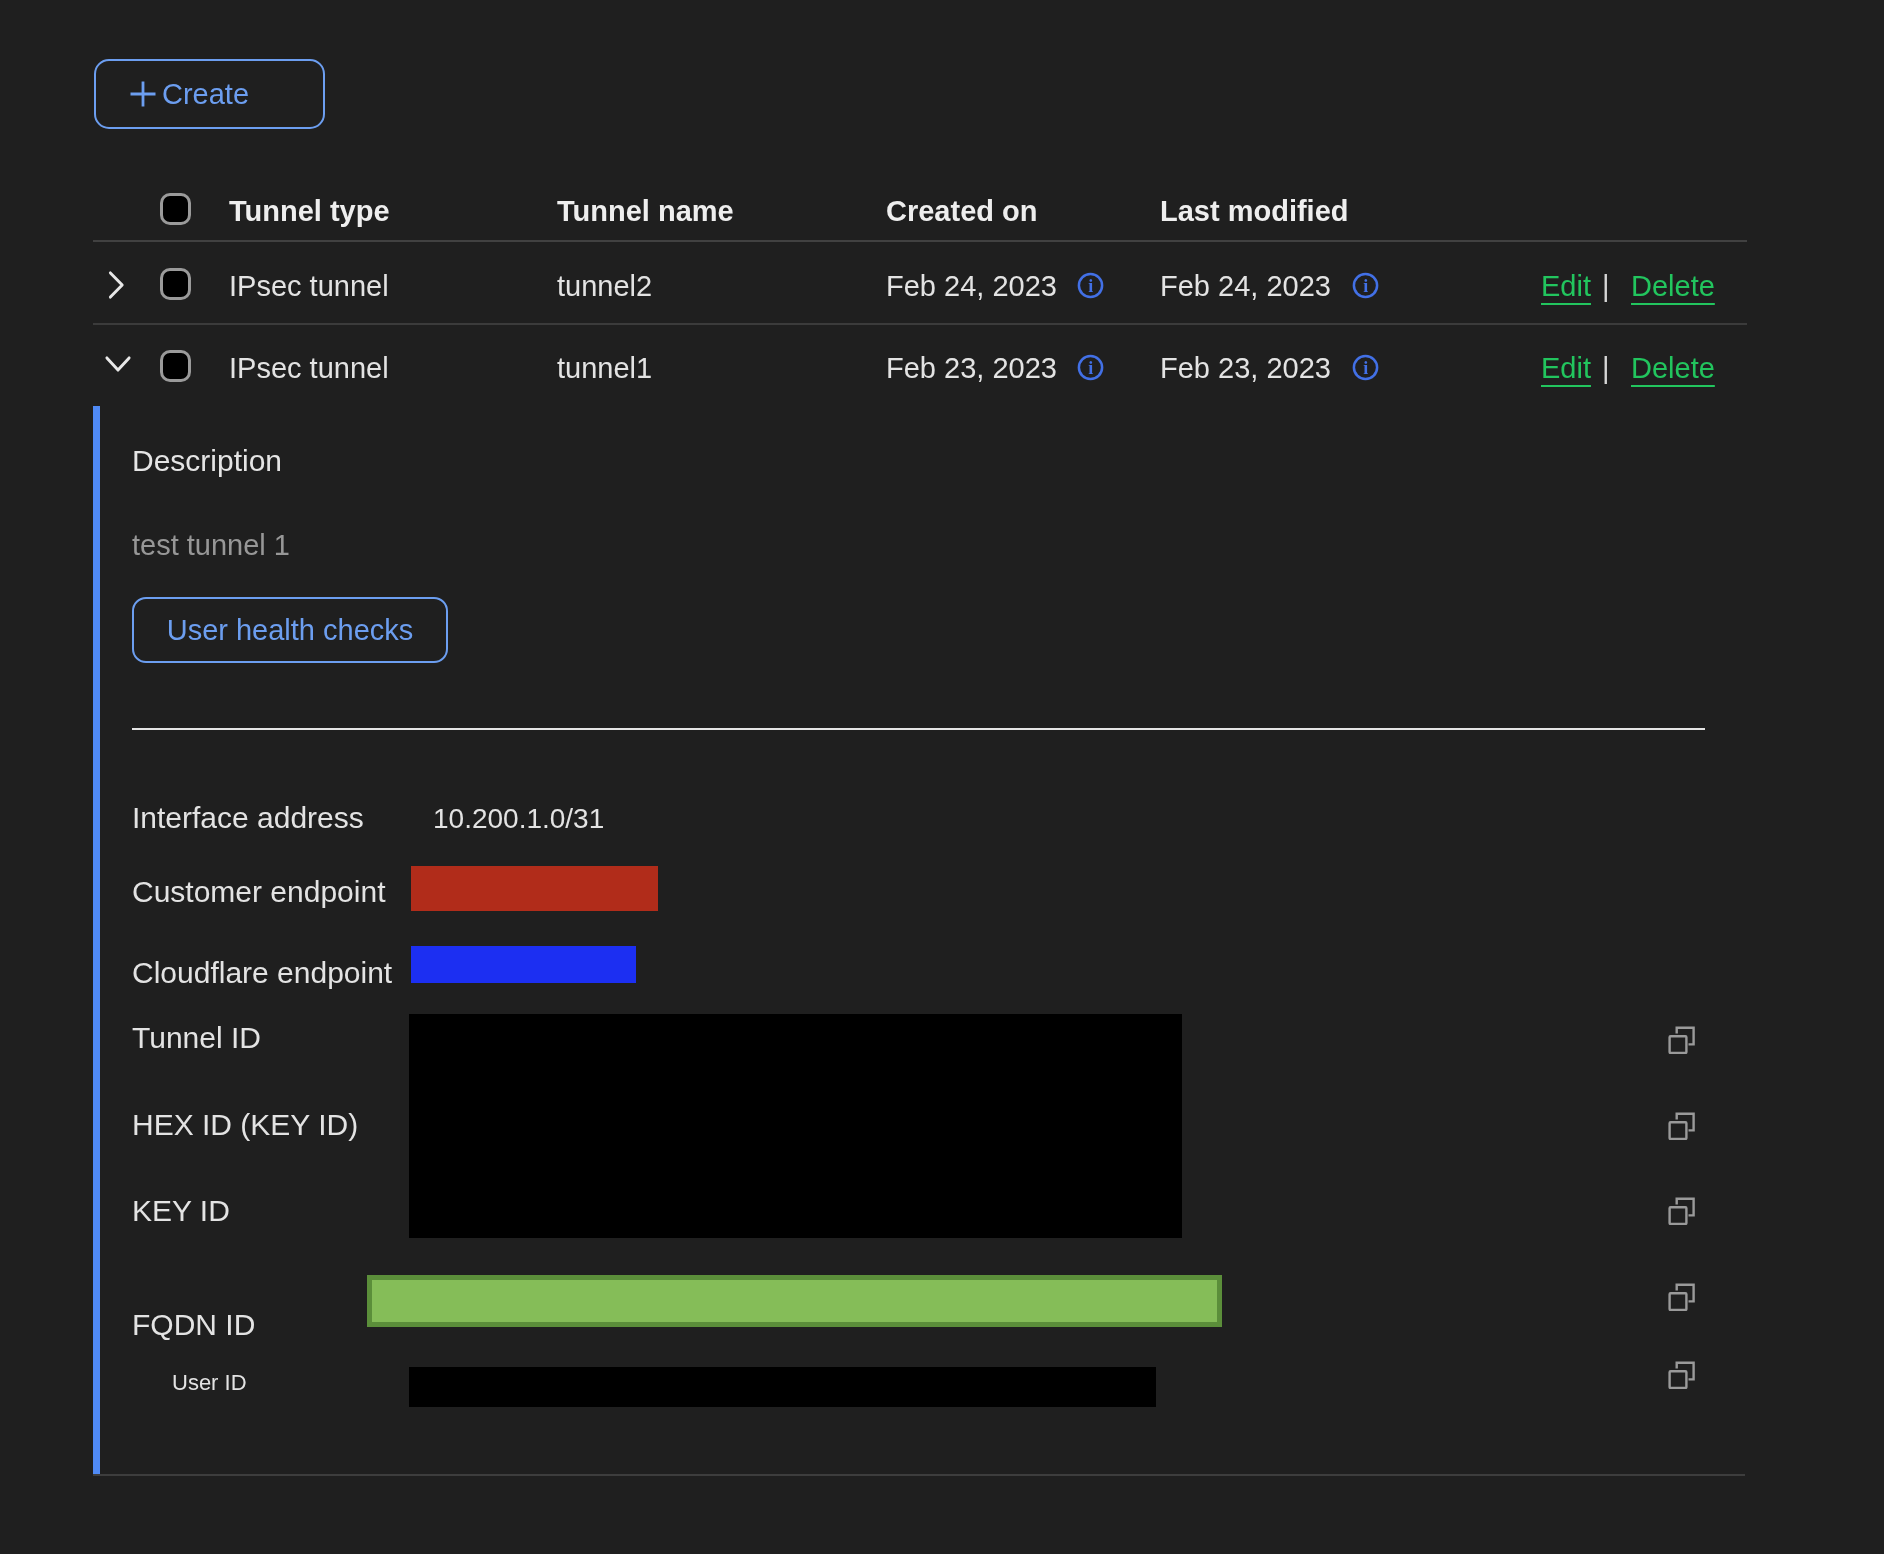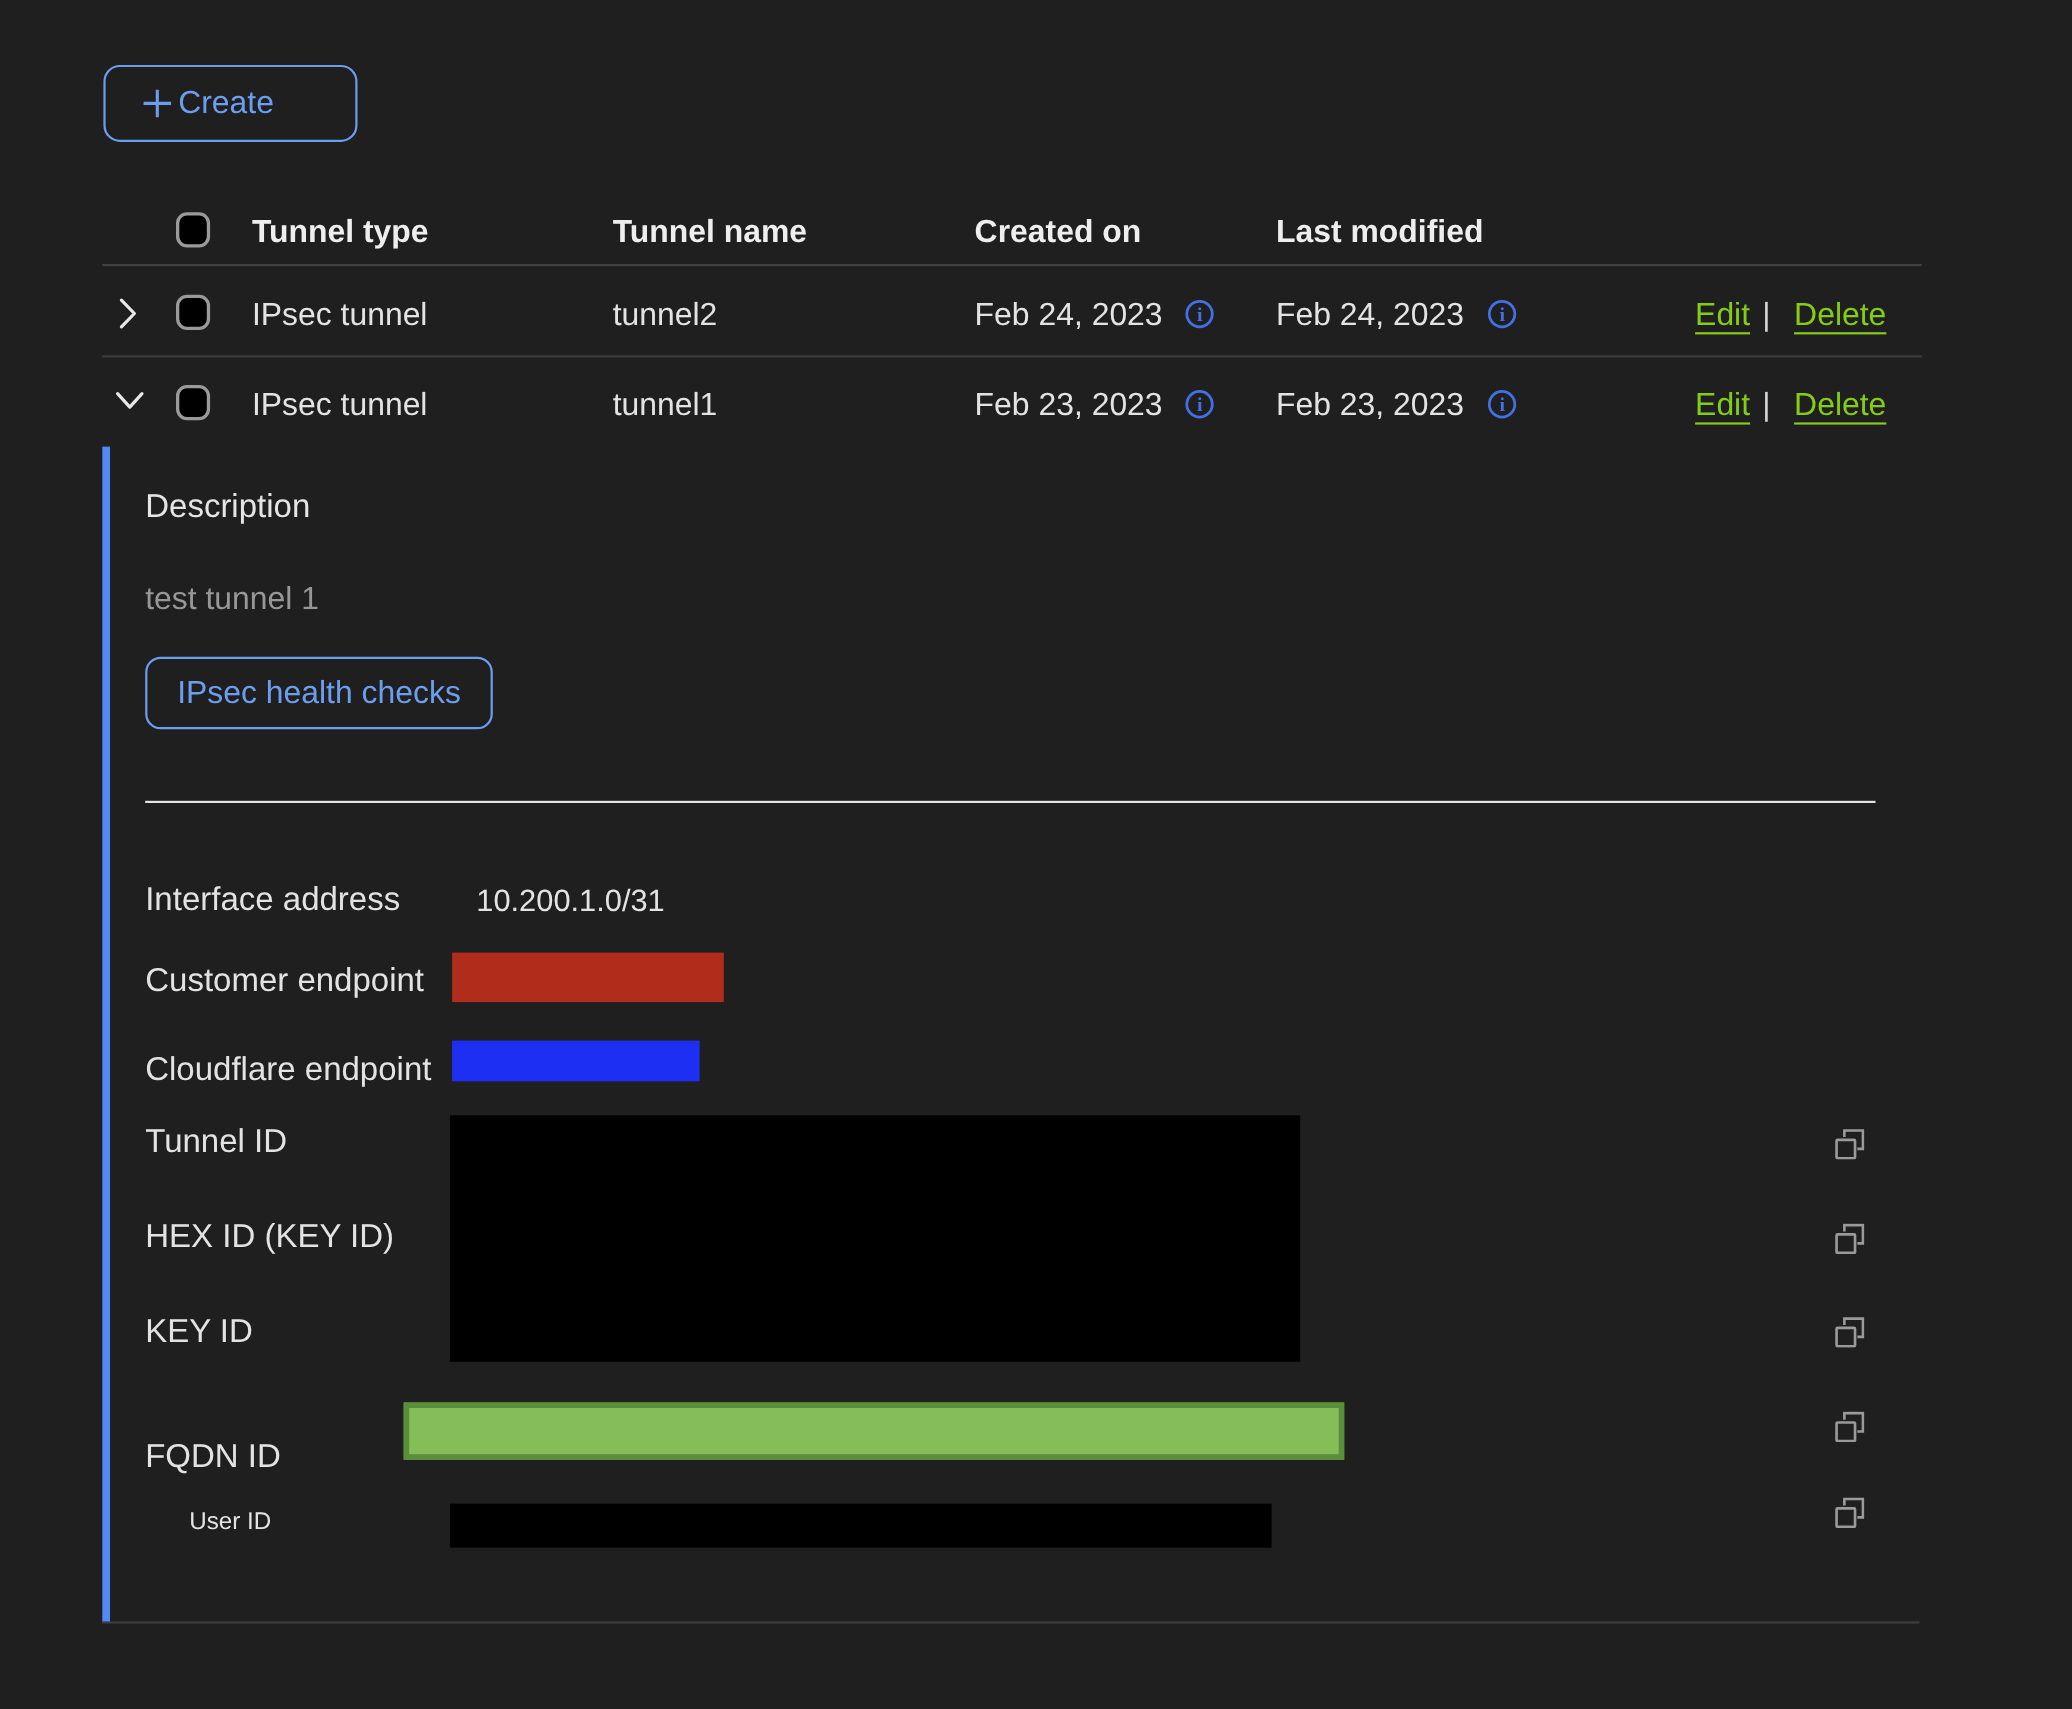--- a/index.html
+++ b/index.html
@@ -1,21 +1,21 @@
 <!DOCTYPE html>
 <html><head>
 <meta charset="utf-8">
 <style>
   html,body{margin:0;padding:0;}
   body{width:1884px;height:1554px;background:#1f1f1f;font-family:"Liberation Sans",sans-serif;color:#e3e3e3;position:relative;overflow:hidden;}
   .abs{position:absolute;}
   .t{font-size:29px;height:36px;line-height:36px;white-space:nowrap;}
   .hdr{font-weight:700;color:#eeeeee;}
   .line{background:#414141;height:2px;}
-  .link{color:#84cc16;text-decoration:underline;text-underline-offset:7px;text-decoration-thickness:2px;}
+  .link{color:#22c55e;text-decoration:underline;text-underline-offset:7px;text-decoration-thickness:2px;}
   .cb{width:31px;height:32px;border:3px solid #9a9a9a;border-radius:10px;background:#000;box-sizing:border-box;}
   .btn{border:2px solid #6c9ef0;border-radius:15px;color:#6c9ef0;box-sizing:border-box;display:flex;align-items:center;font-size:29px;}
 </style>
 </head>
 <body>
 
 <div class="abs btn" style="left:94px;top:59px;width:231px;height:70px;">
   <svg style="margin-left:33px;" width="28" height="28" viewBox="0 0 28 28">
       <path d="M14 1.5 V26.5 M1.5 14 H26.5" stroke="#6c9ef0" stroke-width="2.8" fill="none"></path>
     </svg>
@@ -68,21 +68,21 @@
   </svg>
 <div class="abs t link" style="left:1541px;top:350px;">Edit</div>
 <div class="abs t" style="left:1602px;top:350px;color:#d6d6d6;">|</div>
 <div class="abs t link" style="left:1631px;top:350px;">Delete</div>
 
 <div class="abs" style="left:93px;top:406px;width:7px;height:1069px;background:#4f8af5;"></div>
 
 <div class="abs t" style="left:132px;top:443px;font-size:30px;color:#e5e5e5;">Description</div>
 <div class="abs t" style="left:132px;top:527px;color:#979797;">test tunnel 1</div>
 <div class="abs btn" style="left:132px;top:597px;width:316px;height:66px;border-radius:14px;">
-  <span style="margin:0 auto;">IPsec health checks</span>
+  <span style="margin:0 auto;">User health checks</span>
 </div>
 <div class="abs" style="left:132px;top:728px;width:1573px;height:2px;background:#e4e4e4;"></div>
 
 <div class="abs t" style="left:132px;top:800px;font-size:30px;">Interface address</div>
 <div class="abs t" style="left:433px;top:801px;font-size:28px;">10.200.1.0/31</div>
 
 <div class="abs t" style="left:132px;top:874px;font-size:30px;">Customer endpoint</div>
 <div class="abs" style="left:411px;top:866px;width:247px;height:45px;background:#b12c1a;"></div>
 
 <div class="abs t" style="left:132px;top:955px;font-size:30px;">Cloudflare endpoint</div>

